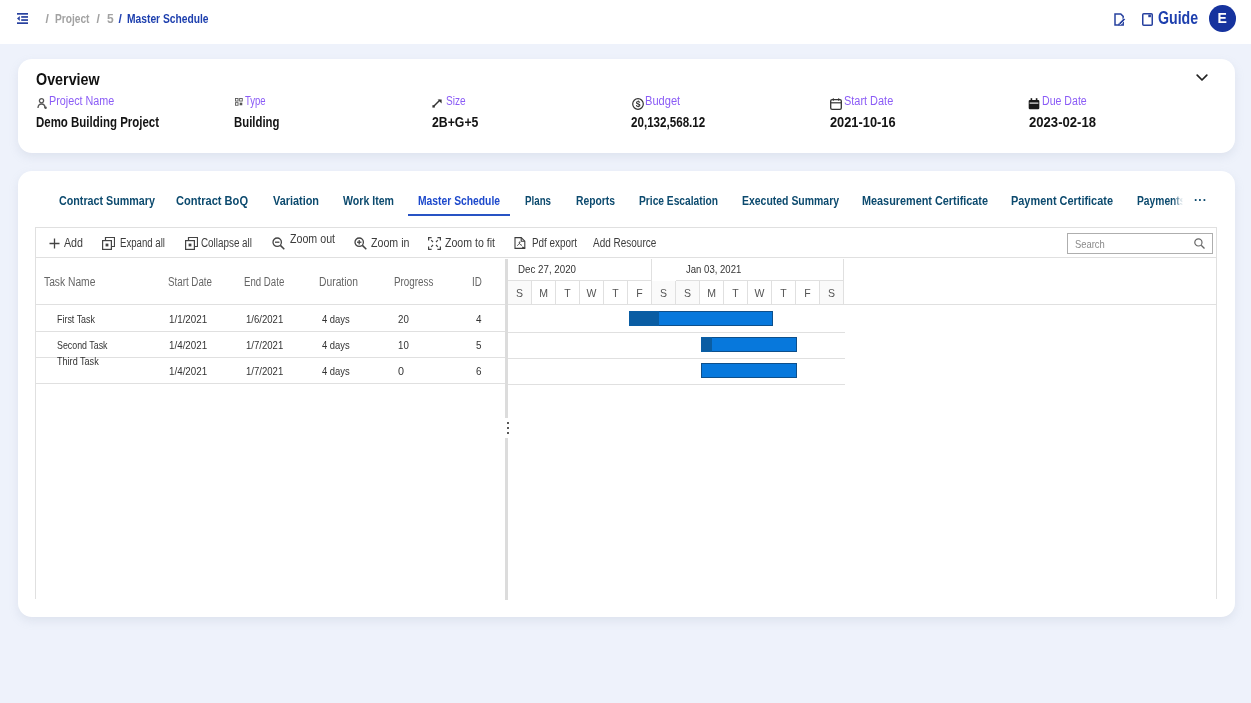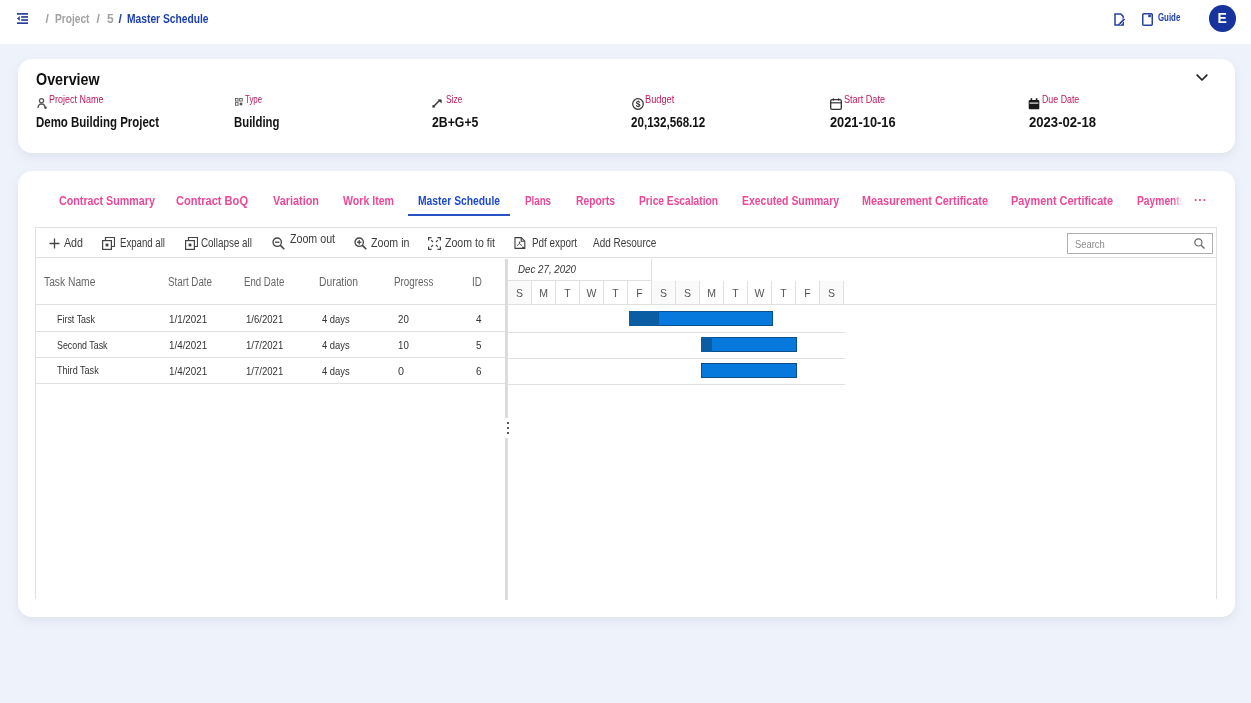--- a/index.html
+++ b/index.html
@@ -6,23 +6,23 @@
   html,body { width:1251px; height:703px; overflow:hidden; }
   body { font-family:"Liberation Sans", sans-serif; background:#eef2fb; position:relative; }
   .abs { position:absolute; }
   .topbar { position:absolute; left:0; top:0; width:1251px; height:44px; background:#ffffff; }
   .card { position:absolute; left:18px; width:1217px; background:#ffffff; border-radius:14px;
           box-shadow:0 4px 10px rgba(150,160,185,0.18); }
   #card1 { top:59px; height:94px; }
   #card2 { top:171px; height:446px; }
   .crumb { font-size:12px; font-weight:bold; white-space:nowrap; line-height:14px; }
   .sx { display:inline-block; transform-origin:0 50%; white-space:nowrap; }
-  .lbl { color:#be185d; font-size:10px; }
+  .lbl { color:#8b5cf6; font-size:12px; }
   .val { color:#141414; font-size:15px; font-weight:bold; }
-  .tab { color:#ec4899; font-size:12px; font-weight:bold; }
+  .tab { color:#0c4a6e; font-size:12px; font-weight:bold; }
   #gantt { position:absolute; left:35px; top:227px; width:1182px; height:372px;
            border:1px solid #e0e0e0; border-bottom:none; background:#fff; }
   .tbtxt { color:#3c3c3c; font-size:12px; line-height:15px; }
   .hdrtxt { color:#666666; font-size:12px; line-height:15px; }
   .celltxt { color:#333333; font-size:11px; line-height:13px; }
   .bar { position:absolute; height:15px; background:#0778dc; border:1px solid #0d4f8b; }
   .barprog { position:absolute; left:-1px; top:-1px; height:15px; background:#0a5da3; }
   #pj{transform:scaleX(0.848);}
   #ms{transform:scaleX(0.855);}
   #guidetxt{transform:scaleX(0.787);}
@@ -110,21 +110,21 @@
   <svg class="abs" style="left:1114px; top:13px;" width="13" height="13" viewBox="0 0 13 13">
     <path d="M1 1 h5.8 l2.4 2.4 V12 H1 Z" fill="none" stroke="#27419f" stroke-width="1.5"></path>
     <path d="M4.6 10.2 L9.8 5 L11.4 6.6 L6.2 11.8 Z" fill="#27419f" stroke="#ffffff" stroke-width="0.7"></path>
     <path d="M4.2 12.4 L4.6 10.2 L6.2 11.8 Z" fill="#27419f"></path>
   </svg>
 
   <svg class="abs" style="left:1142px; top:13px;" width="11" height="13" viewBox="0 0 11 13">
     <rect x="0.75" y="0.75" width="9.5" height="11.5" fill="none" stroke="#27419f" stroke-width="1.5" rx="1"></rect>
     <rect x="6.3" y="1.6" width="2.6" height="2.6" fill="#27419f"></rect>
   </svg>
-  <div class="abs crumb" style="left:1158px; top:11px; color:#1d3fae; font-size:10px;">
+  <div class="abs crumb" style="left:1158px; top:11px; color:#1d3fae; font-size:18px;">
     <span class="sx" id="guidetxt">Guide</span></div>
 
   <div class="abs" style="left:1209px; top:5px; width:26.5px; height:26.5px; border-radius:50%;
        background:#16339e; color:#fff; font-size:14px; font-weight:bold; text-align:center; line-height:26.5px;">E</div>
 </div>
 
 <div class="card" id="card1">
   <div class="abs" style="left:17.6px; top:11px; font-size:17px; font-weight:bold; color:#111;">
     <span class="sx" id="ovtitle">Overview</span></div>
   <svg class="abs" style="left:1178px; top:15px;" width="12" height="8" viewBox="0 0 12 8">
@@ -265,35 +265,38 @@
   <div class="abs celltxt" style="left:210px; top:84.5px;"><span class="sx" id="c13">1/6/2021</span></div>
   <div class="abs celltxt" style="left:285.9px; top:84.5px;"><span class="sx" id="c14">4 days</span></div>
   <div class="abs celltxt" style="left:362.2px; top:84.5px;"><span class="sx" id="c15">20</span></div>
   <div class="abs celltxt" style="left:440px; top:84.5px;"><span class="sx" id="c16">4</span></div>
   <div class="abs celltxt" style="left:21px;  top:110.5px;"><span class="sx" id="c21">Second Task</span></div>
   <div class="abs celltxt" style="left:132.6px; top:110.5px;"><span class="sx" id="c22">1/4/2021</span></div>
   <div class="abs celltxt" style="left:210px; top:110.5px;"><span class="sx" id="c23">1/7/2021</span></div>
   <div class="abs celltxt" style="left:285.9px; top:110.5px;"><span class="sx" id="c24">4 days</span></div>
   <div class="abs celltxt" style="left:362.2px; top:110.5px;"><span class="sx" id="c25">10</span></div>
   <div class="abs celltxt" style="left:440px; top:110.5px;"><span class="sx" id="c26">5</span></div>
-  <div class="abs celltxt" style="left:21px;  top:136px;"><span class="sx" id="c31">Third Task</span></div>
+  <div class="abs celltxt" style="left:21px;  top:127px;"><span class="sx" id="c31">Third Task</span></div>
   <div class="abs celltxt" style="left:132.6px; top:136.5px;"><span class="sx" id="c32">1/4/2021</span></div>
   <div class="abs celltxt" style="left:210px; top:136.5px;"><span class="sx" id="c33">1/7/2021</span></div>
   <div class="abs celltxt" style="left:285.9px; top:136.5px;"><span class="sx" id="c34">4 days</span></div>
   <div class="abs celltxt" style="left:362.2px; top:136.5px;"><span class="sx" id="c35">0</span></div>
   <div class="abs celltxt" style="left:440px; top:136.5px;"><span class="sx" id="c36">6</span></div>
 
   <div class="abs" style="left:469px; top:31px; width:3px; height:341px; background:#dcdcdc;"></div>
   <div class="abs" style="left:469px; top:190px; width:3px; height:20px; background:#fff;"></div>
   <div class="abs" style="left:470.6px; top:194px; width:2.4px; height:2.4px; background:#222; border-radius:50%;"></div>
   <div class="abs" style="left:470.6px; top:199px; width:2.4px; height:2.4px; background:#222; border-radius:50%;"></div>
   <div class="abs" style="left:470.6px; top:204px; width:2.4px; height:2.4px; background:#222; border-radius:50%;"></div>
 
-  <div class="abs" style="left:472px; top:31px; width:144px; height:22px; border-right:1px solid #e0e0e0; border-bottom:1px solid #e0e0e0;font-style:italic;">
+  <div class="abs" style="left:472px; top:31px; width:144px; height:22px; border-right:1px solid #e0e0e0; border-bottom:1px solid #e0e0e0;">
     <span class="abs" style="left:9.6px; top:4px; font-size:11px; line-height:13px; color:#333;"><span class="sx" id="tl1">Dec 27, 2020</span></span>
+    </div>
+  <div class="abs" style="left:640px; top:31px; width:168px; height:22px; border-right:1px solid #e0e0e0; border-bottom:1px solid #e0e0e0;">
+    <span class="abs" style="left:10.1px; top:4px; font-size:11px; line-height:13px; color:#333;"><span class="sx" id="tl2">Jan 03, 2021</span></span>
     </div>
   <div id="daycells">
   <div class="abs" style="left:472px; top:53px; width:24px; height:23px; border-right:1px solid #e0e0e0;background:#fafafa;">
         <span style="position:absolute; left:50%; transform:translateX(-50%); top:5.5px; font-size:10.5px; color:#555;">S</span>
       </div>
   <div class="abs" style="left:496px; top:53px; width:24px; height:23px; border-right:1px solid #e0e0e0;">
         <span style="position:absolute; left:50%; transform:translateX(-50%); top:5.5px; font-size:10.5px; color:#555;">M</span>
       </div>
   <div class="abs" style="left:520px; top:53px; width:24px; height:23px; border-right:1px solid #e0e0e0;">
         <span style="position:absolute; left:50%; transform:translateX(-50%); top:5.5px; font-size:10.5px; color:#555;">T</span>

